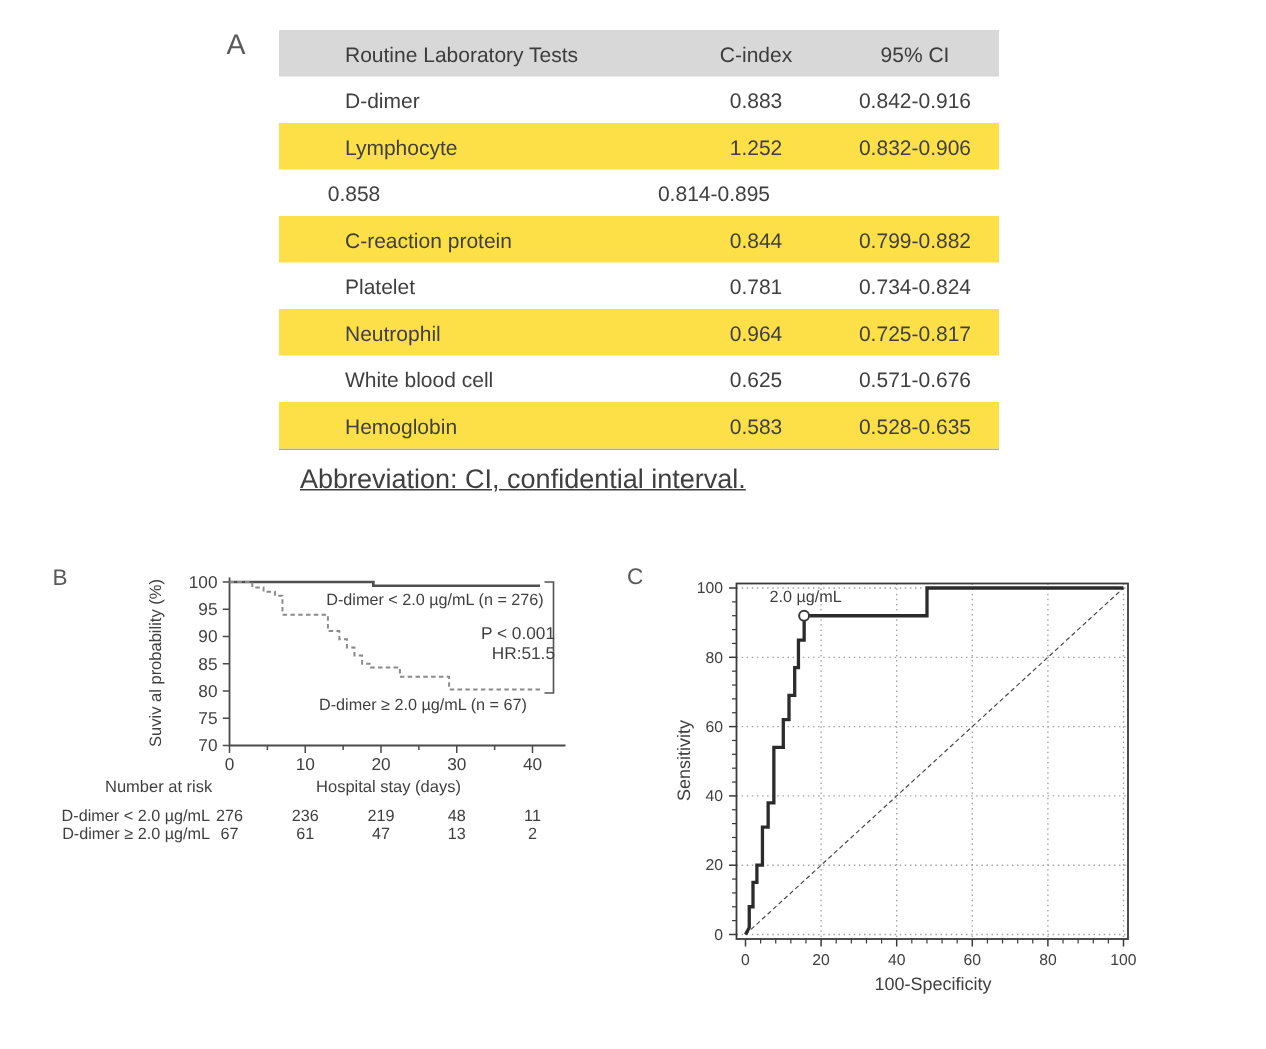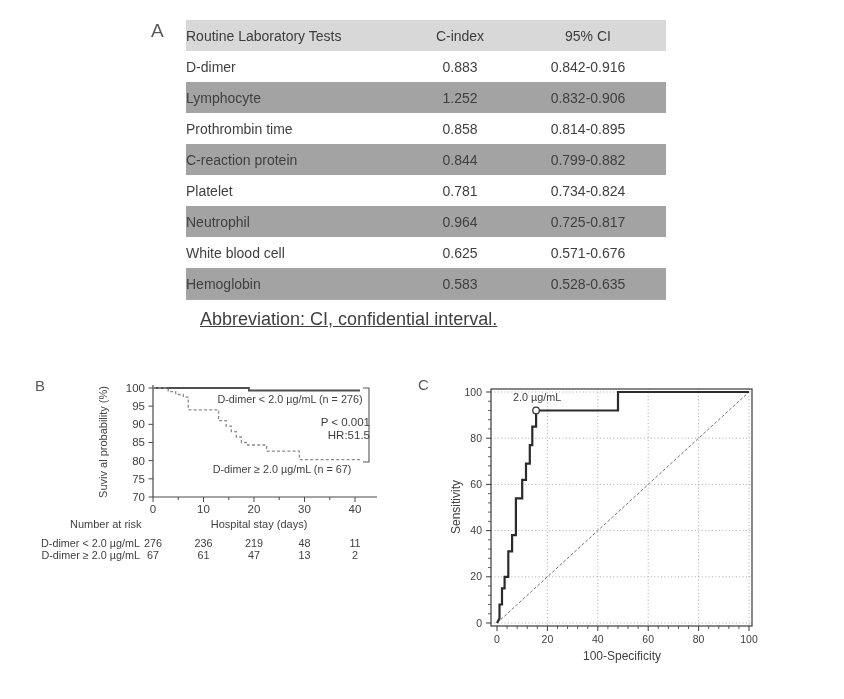--- a/index.html
+++ b/index.html
@@ -7,22 +7,22 @@
        font-family:"Liberation Sans",sans-serif;}
   .plabel{position:absolute;color:#5a5a5a;}
   .plabel-a{left:151px;top:20px;font-size:19px;}
   .plabel-b{left:35px;top:377px;font-size:15px;}
   .plabel-c{left:418px;top:376px;font-size:15px;}
   .tableA{position:absolute;left:186px;top:20px;width:480px;}
   .thead{display:flex;background:#d8d8d8;height:31px;align-items:center;
          font-size:14px;color:#3c3c3c;}
   .tbody{border-bottom:1px solid #a8a8a8;}
   .trow{display:flex;height:31px;align-items:center;font-size:14px;color:#3f3f3f;}
-  .trow.alt{background:#a3a3a3;}
-  .c0{flex:0 0 224px;}
+  .trow.alt{background:#fde047;}
+  .c0{flex:0 0 224px;margin-left:44px;}
   .c1{flex:0 0 100px;text-align:center;}
   .c2{flex:1 1 auto;text-align:center;}
   .footnote{margin:9px 0 0 14px;font-size:18px;color:#3f3f3f;text-decoration:underline;}
   .caption{position:absolute;left:185px;top:666px;font-size:17.5px;color:#6f6f6f;}
   svg{position:absolute;overflow:visible;}
   svg.km{left:30px;top:375px;}
   svg.roc{left:440px;top:376px;}
   svg text{font-family:"Liberation Sans",sans-serif;}
 </style>
 </head>
@@ -42,21 +42,20 @@
           <div class="c0">D-dimer</div>
           <div class="c1">0.883</div>
           <div class="c2">0.842-0.916</div>
         </div>
         <div class="trow alt">
           <div class="c0">Lymphocyte</div>
           <div class="c1">1.252</div>
           <div class="c2">0.832-0.906</div>
         </div>
         <div class="trow">
-          <div class="c0">Prothrombin time</div>
           <div class="c1">0.858</div>
           <div class="c2">0.814-0.895</div>
         </div>
         <div class="trow alt">
           <div class="c0">C-reaction protein</div>
           <div class="c1">0.844</div>
           <div class="c2">0.799-0.882</div>
         </div>
         <div class="trow">
           <div class="c0">Platelet</div>

